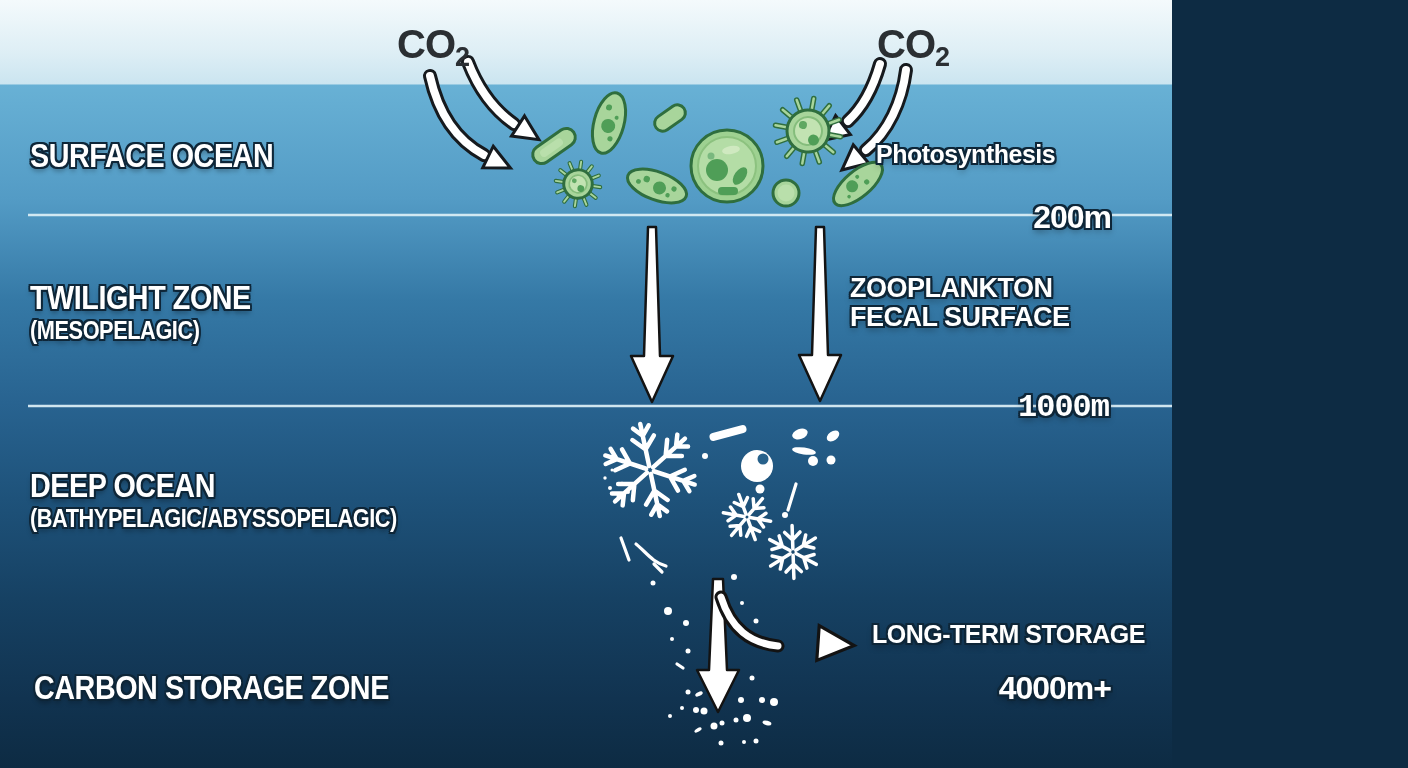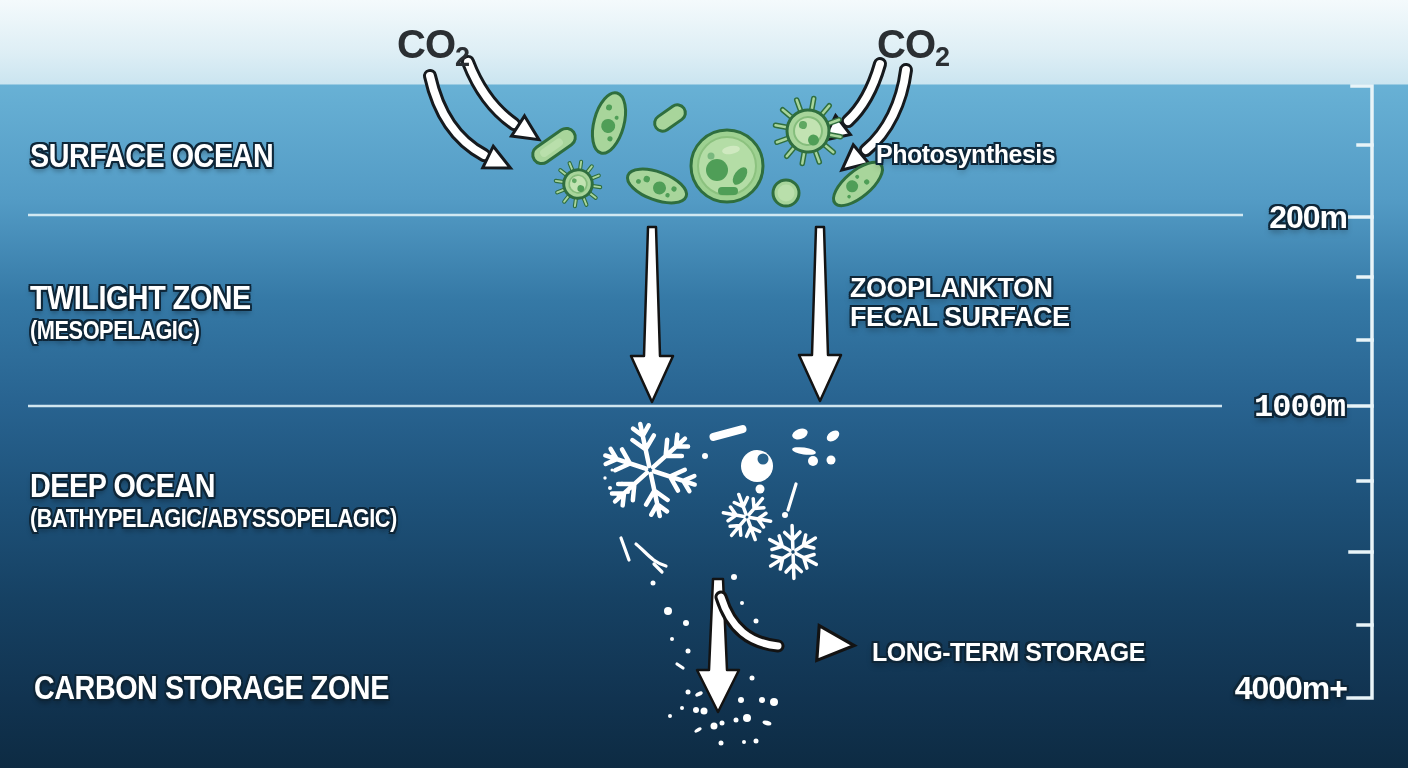--- a/index.html
+++ b/index.html
@@ -1,17 +1,17 @@
 <!DOCTYPE html>
 <html><head>
 <meta charset="utf-8">
 <style>
   html,body{margin:0;padding:0;background:#0d2b43;}
   .stage{
-    position:relative;width:1408px;height:768px;overflow:hidden;
+    position:relative;width:1172px;height:768px;overflow:hidden;
     font-family:"Liberation Sans",sans-serif;
     background:linear-gradient(180deg,
       #f4fafc 0%, #ddeef5 7%, #cbe5f0 10.9%,
       #68b1d5 11.1%, #539bc5 26%, #3579a6 39%,
       #286390 52.5%, #1e527a 65%, #164163 78%,
       #113350 91%, #0d2b43 100%);
   }
   .art{position:absolute;left:0;top:0;}
   .lbl{position:absolute;color:#fff;font-weight:700;white-space:nowrap;}
   .outlined{
@@ -273,21 +273,21 @@
 
   <div class="lbl outlined flow" style="left:850px;top:274px;">
     <div>ZOOPLANKTON</div>
     <div>FECAL SURFACE</div>
   </div>
 
   <div class="lbl outlined zone-main cond" style="left:30px;top:469px;">DEEP OCEAN</div>
   <div class="lbl outlined zone-sub cond" style="left:30px;top:505px;">(BATHYPELAGIC/ABYSSOPELAGIC)</div>
 
 
-  <div class="lbl outlined small-flow" style="left:836px;top:638px;padding-left:36px;">LONG-TERM STORAGE</div>
+  <div class="lbl outlined small-flow" style="left:836px;top:620px;padding-left:36px;">LONG-TERM STORAGE</div>
 
   <div class="lbl outlined zone-main cond" style="left:34px;top:671px;">CARBON STORAGE ZONE</div>
 
   <div class="lbl outlined depth" style="right:61px;top:199px;text-align:right;">200m</div>
   <div class="lbl outlined depth" style="right:63px;top:389px;font-family:Liberation Mono, monospace;">1000m</div>
   <div class="lbl outlined depth" style="right:61px;top:670px;">4000m+</div>
 
 </div>
 
 </body></html>

